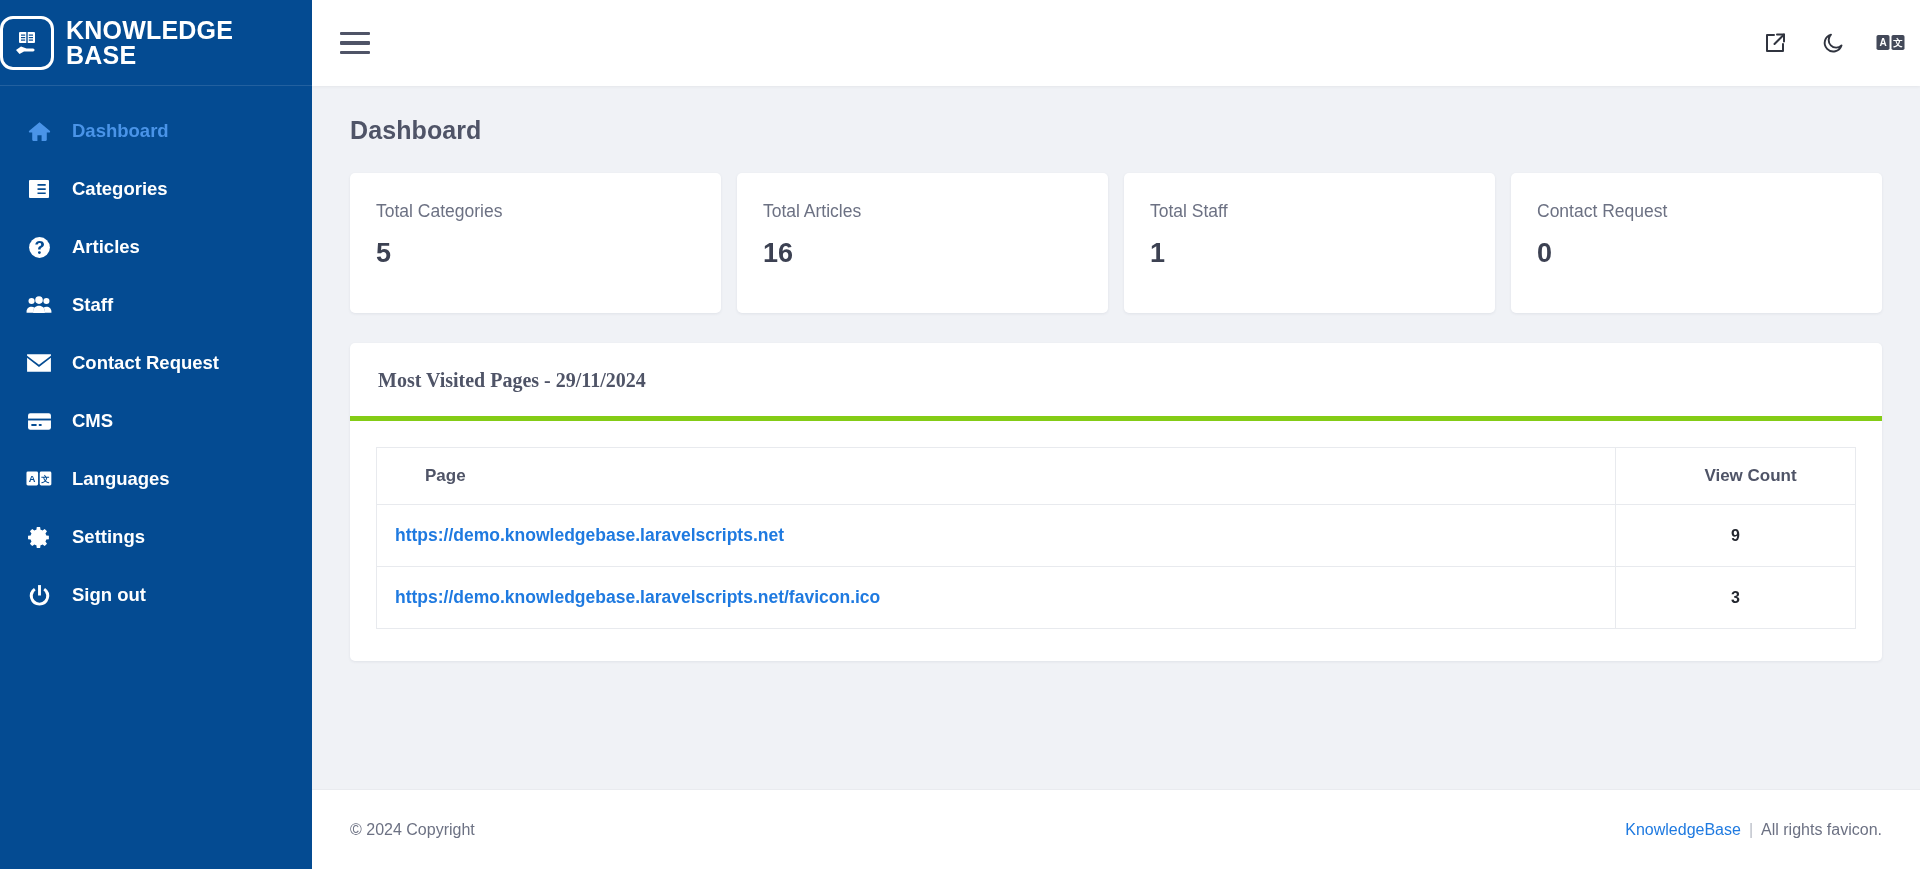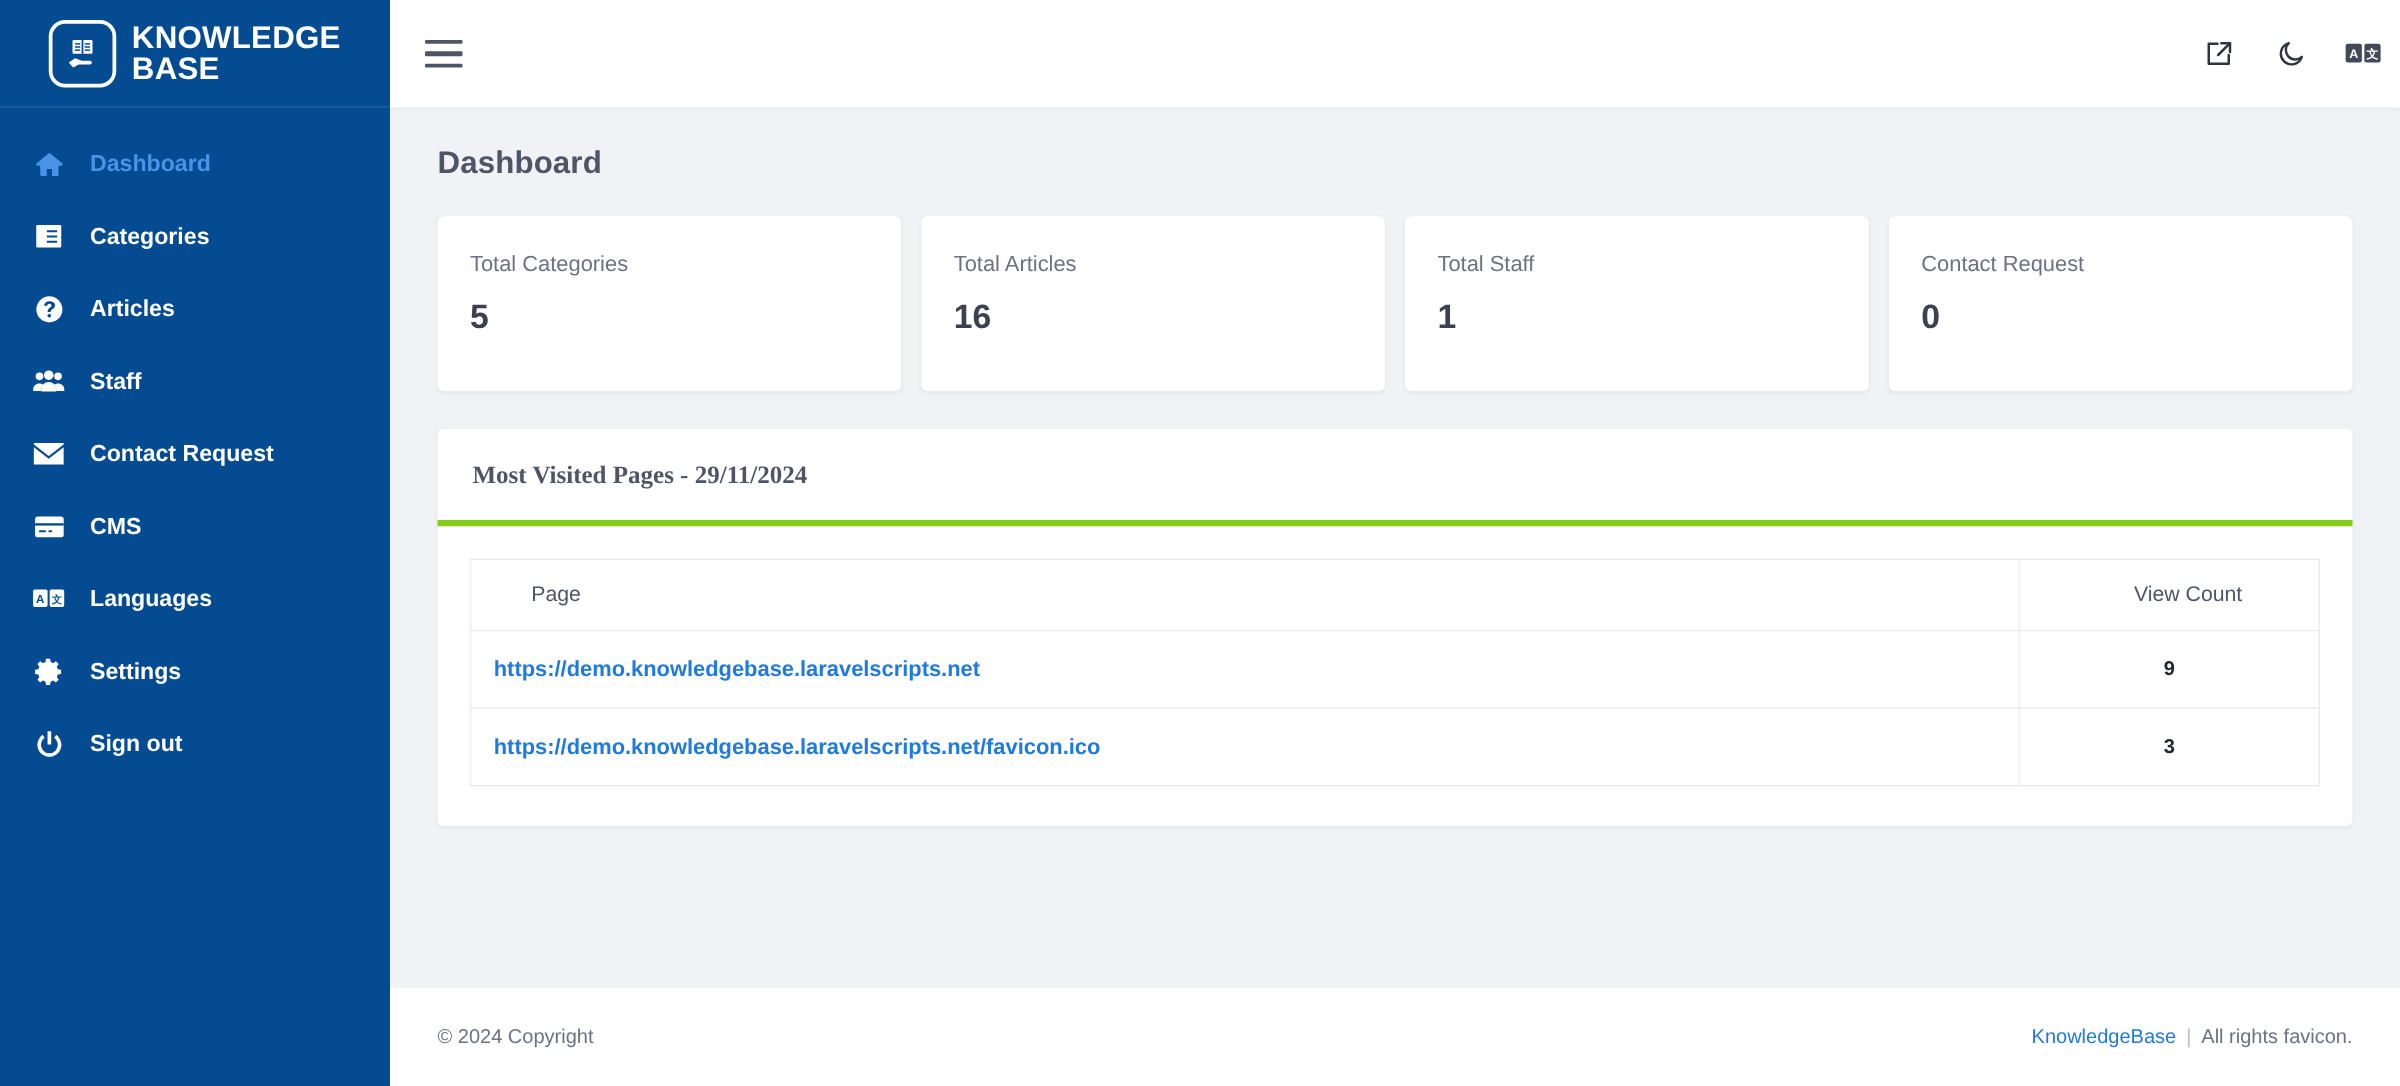--- a/index.html
+++ b/index.html
@@ -20,21 +20,20 @@
     background: #044b92;
     display: flex;
     flex-direction: column;
     height: 869px;
   }
   .brand {
     height: 86px;
     min-height: 86px;
     display: flex;
     align-items: center;
-    justify-content: center;
     border-bottom: 1px solid rgba(255,255,255,0.12);
   }
   .brand-inner { display: flex; align-items: center; gap: 12px; }
   .brand-logo {
     width: 54px; height: 54px;
     border: 3px solid #ffffff;
     border-radius: 13px;
     display: flex; align-items: center; justify-content: center;
     position: relative;
   }
@@ -160,21 +159,21 @@
   }
   .panel-title { font-size: 20px; font-weight: 700; color: #4f5467; }
   .panel-body { padding: 26px 26px 32px 26px; }
 
   table.data { width: 100%; border-collapse: collapse; table-layout: fixed; }
   table.data th, table.data td {
     border: 1px solid #e8eaee;
     padding: 18px 18px;
   }
   table.data th {
-    font-size: 17px; color: #4f5467; font-weight: 400; text-align: left; padding-left: 48px;
+    font-size: 17px; color: #4f5467; font-weight: 700; text-align: left; padding-left: 48px;
   }
   table.data th.count-col, table.data td.count-col {
     width: 240px; text-align: center;
   }
   table.data td a {
     color: #1f7ae0;
     font-size: 17.5px;
     font-weight: 700;
     text-decoration: none;
     cursor: pointer;

